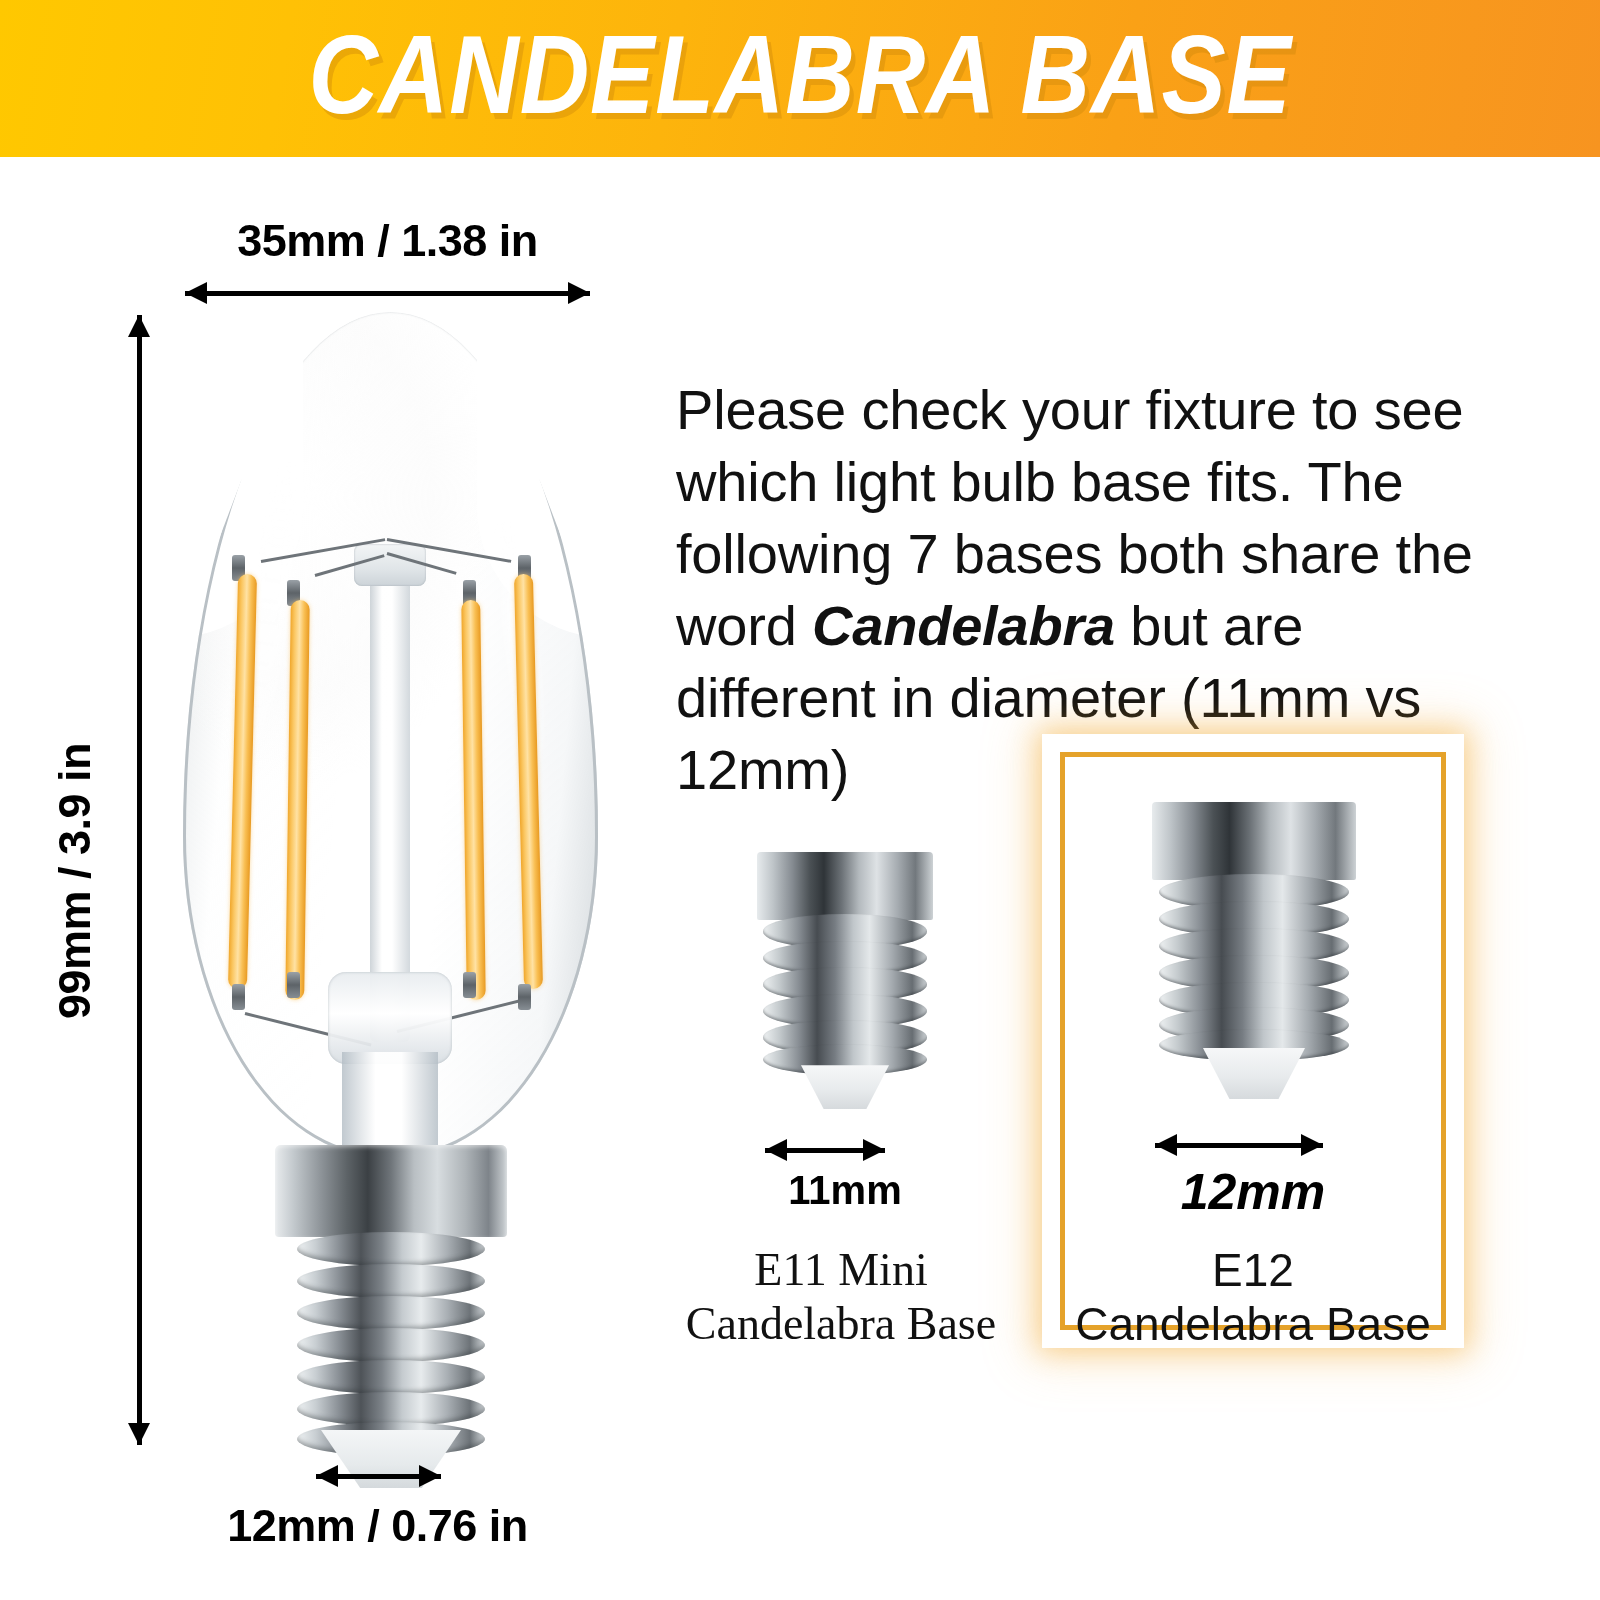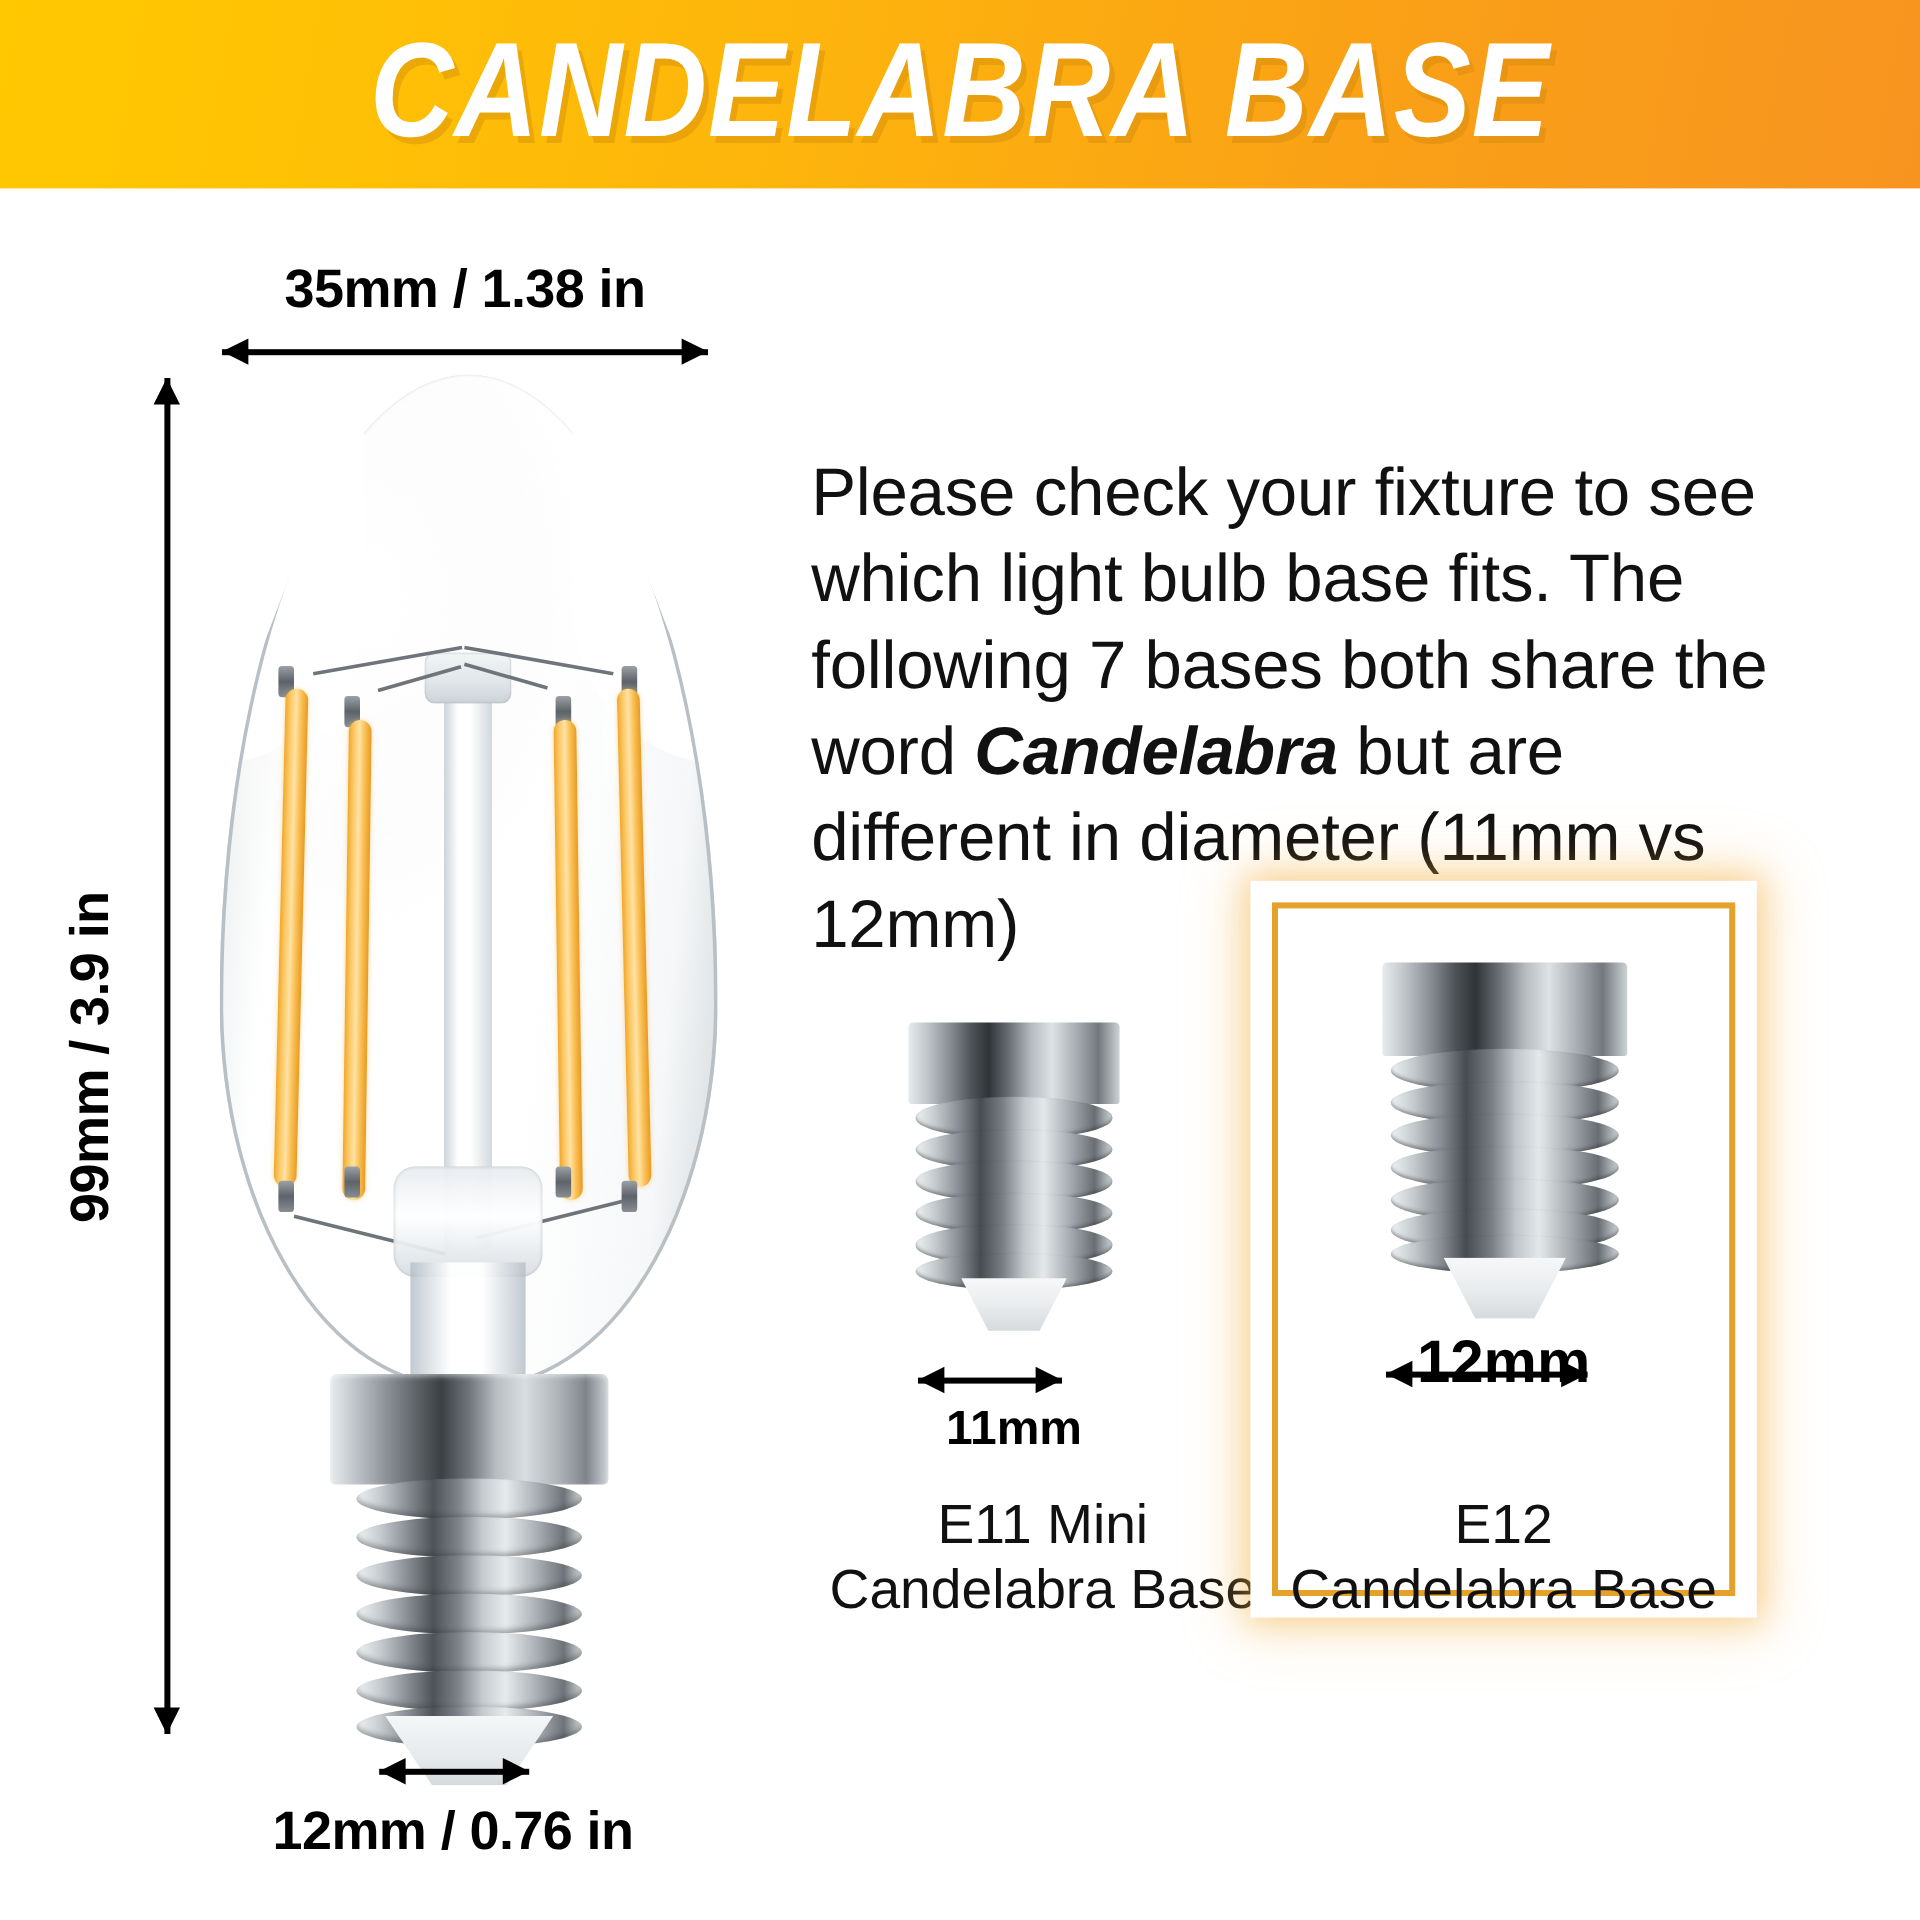--- a/index.html
+++ b/index.html
@@ -350,21 +350,21 @@
     border: 5px solid #e5a22a;
     box-sizing: border-box;
     box-shadow:
       0 0 0 18px #ffffff,
       0 0 26px 22px rgba(242,166,40,0.45),
       0 0 48px 30px rgba(245,183,80,0.22);
   }
   #card-e12 { left: 1060px; top: 752px; width: 386px; height: 578px; }
   #e12-photo { position: absolute; left: 78px; top: 50px; width: 232px; height: 300px; }
   #e12-arrow { left: 1155px; top: 1135px; width: 168px; }
-  #e12-mm { top: 1106px; font-size: 50px; }
+  #e12-mm { top: 1163px; font-size: 50px; font-style: italic; }
   #e12-caption { top: 1243px; }
 
   
   .screwbase { position: absolute; left: 0; top: 0; width: 100%; height: 100%; }
   .sb-collar {
     position: absolute;
     left: 6%; top: 0;
     width: 88%; height: 26%;
     border-radius: 4px 4px 2px 2px;
     background: linear-gradient(90deg, #e7ebed 0%, #bfc5c9 9%, #868c92 20%, #4b5155 30%,
@@ -481,21 +481,21 @@
       <div class="sb-tip"></div>
     </div>
   </div>
 </div>
 <div class="arrow-h" id="e11-arrow">
   <div class="shaft"></div>
   <div class="head left"></div>
   <div class="head right"></div>
 </div>
 <div class="mm-label" id="e11-mm" style="left:660px; width:370px;">11mm</div>
-<div class="base-caption" id="e11-caption" style="position:absolute; left:684px; width:370px;">E11 Mini
+<div class="base-caption" id="e11-caption" style="position:absolute; left:656px; width:370px;font-family:Liberation Serif, serif;">E11 Mini
 Candelabra Base</div>
 
 <div id="highlight-box"></div>
 <div class="base-card" id="card-e12">
   <div id="e12-photo">
     <div class="screwbase">
       <div class="sb-collar"></div>
       <div class="sb-threads">
         <div class="sb-thread" style="top:0%;  height:20%;"></div>
         <div class="sb-thread" style="top:15%; height:20%;"></div>

